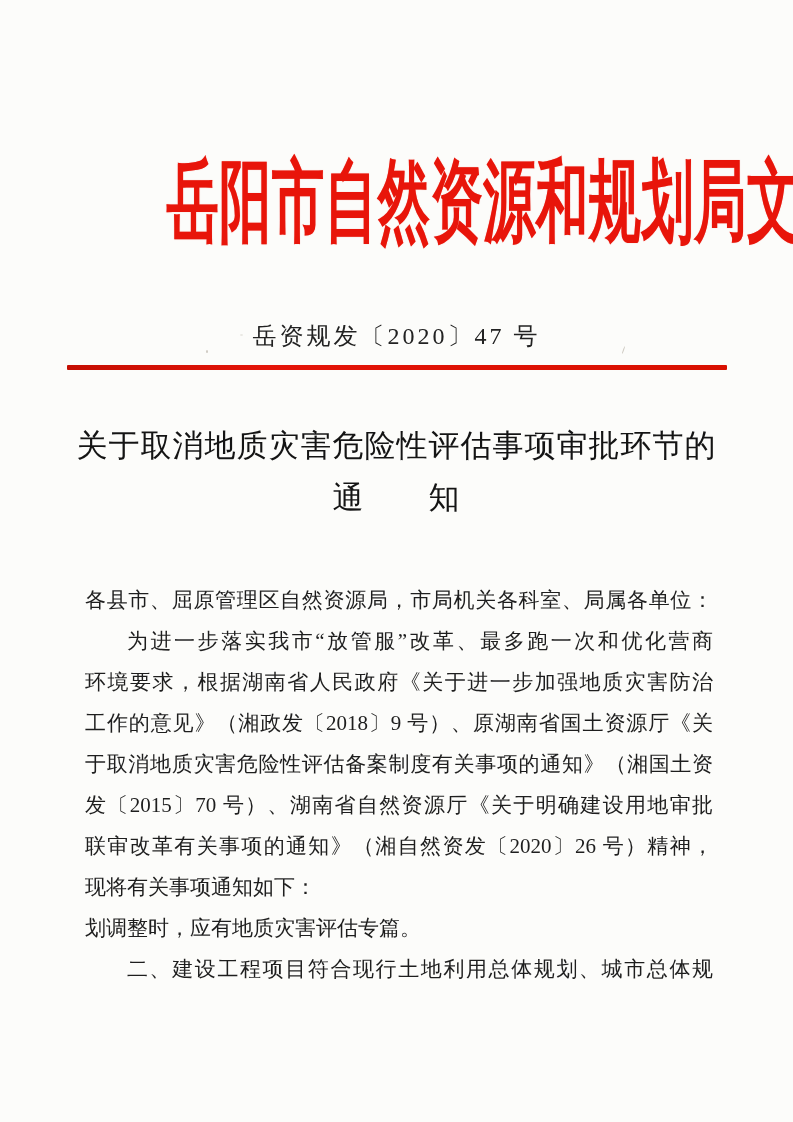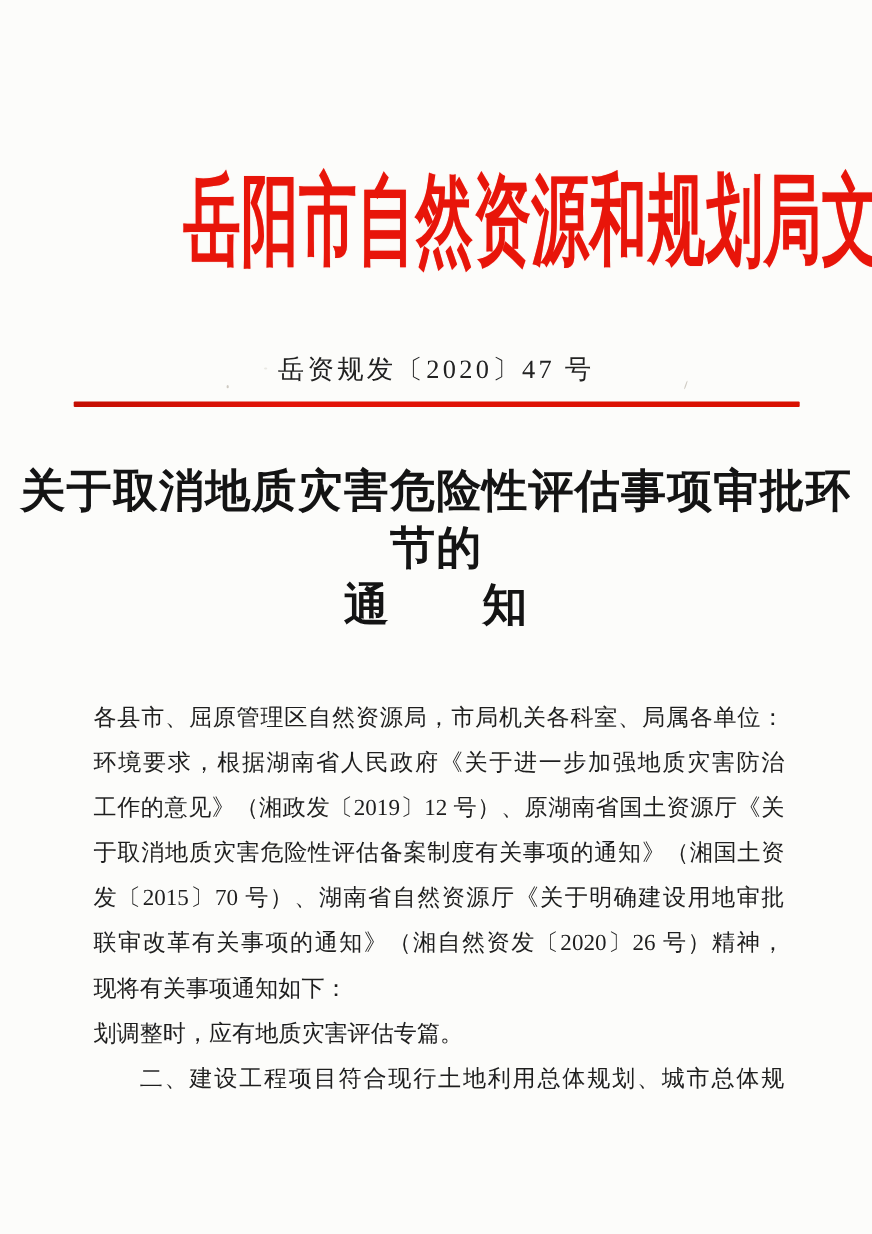--- a/index.html
+++ b/index.html
@@ -46,23 +46,23 @@
     width: 660px;
     height: 5px;
     margin: 13px auto 0 auto;
     background: linear-gradient(90deg, #c40e02, #e41408 30%, #d81000);
     border-radius: 1px;
   }
   
   .doc-title {
     margin-top: 50px;
     text-align: center;
-    font-weight: bold;
+    font-weight: normal;
     color: #141414;
-    font-size: 41px;
+    font-size: 31px;
     line-height: 52px;
     letter-spacing: 1px;
   }
   
   .body-text {
     width: 628px;
     margin: 56px 80px 0 85px;
     font-size: 21px;
     line-height: 41px;
     color: #1e1e1e;
@@ -97,22 +97,23 @@
 
   <div class="red-rule"></div>
 
   <div class="doc-title">
     <div>关于取消地质灾害危险性评估事项审批环节的</div>
     <div>通　　知</div>
   </div>
 
   <div class="body-text">
     <div class="line jl">各县市、屈原管理区自然资源局，市局机关各科室、局属各单位：</div>
+    <div class="line jl indent">为进一步落实我市“放管服”改革、最多跑一次和优化营商</div>
     <div class="line jl">环境要求，根据湖南省人民政府《关于进一步加强地质灾害防治</div>
-    <div class="line jl">工作的意见》（湘政发〔2019〕12 号）、原湖南省国土资源厅《关</div>
+    <div class="line jl">工作的意见》（湘政发〔2018〕9 号）、原湖南省国土资源厅《关</div>
     <div class="line jl">于取消地质灾害危险性评估备案制度有关事项的通知》（湘国土资</div>
     <div class="line jl">发〔2015〕70 号）、湖南省自然资源厅《关于明确建设用地审批</div>
     <div class="line jl">联审改革有关事项的通知》（湘自然资发〔2020〕26 号）精神，</div>
     <div class="line">现将有关事项通知如下：</div>
     <div class="line">划调整时，应有地质灾害评估专篇。</div>
     <div class="line jl indent">二、建设工程项目符合现行土地利用总体规划、城市总体规</div>
   </div>
 
   <span class="speck s1"></span>
   <span class="speck s2"></span>

